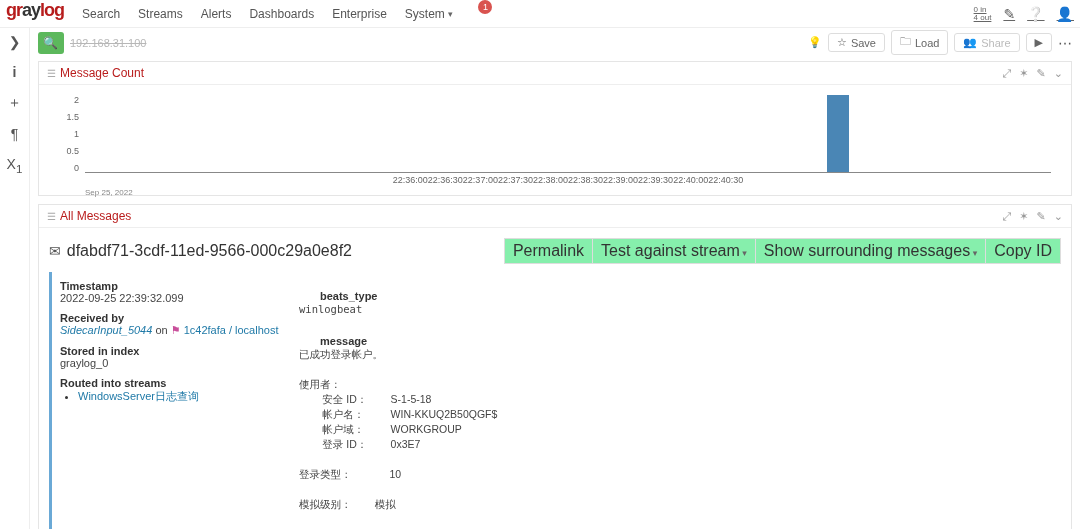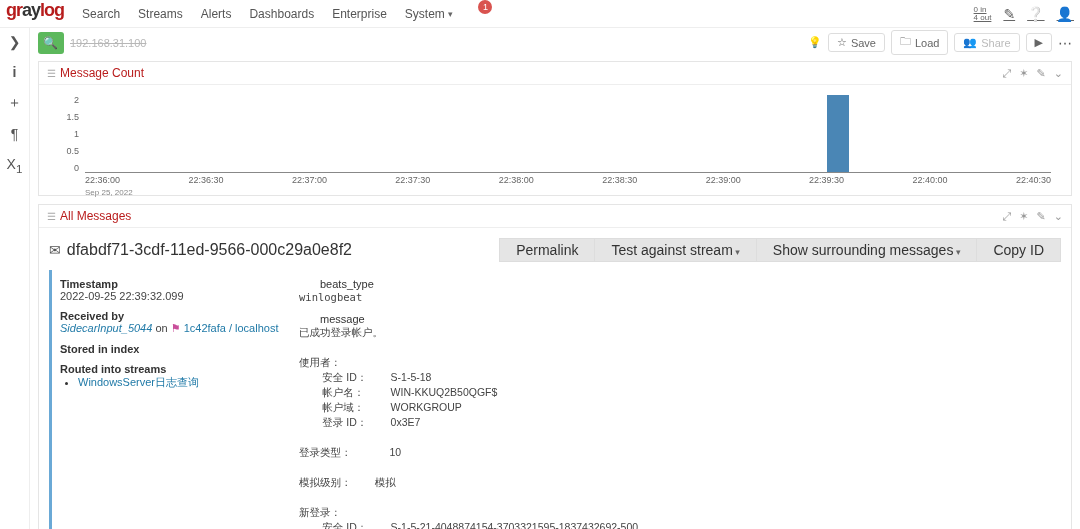--- a/index.html
+++ b/index.html
@@ -28,35 +28,35 @@
   .tb-btn.disabled { color:#bbb;}
   .panel { border: 1px solid #e5e5e5; margin: 4px 4px 8px 4px; background: #fff; }
   .panel-header { display: flex; align-items: center; padding: 4px 8px; border-bottom: 1px solid #eee; }
   .panel-title { font-size: 12px; color: #b91c1c; }
   .grip { color: #aaa; margin-right: 6px; font-size: 10px; letter-spacing: -2px; }
   .panel-acts { margin-left: auto; display: flex; gap: 8px; color: #999; font-size: 11px; }
   .chart-area { height: 110px; position: relative; padding: 6px 20px 4px 46px; }
   .y-ticks { position: absolute; left: 4px; top: 10px; bottom: 22px; width: 36px; display: flex; flex-direction: column; justify-content: space-between; font-size: 9px; color: #666; text-align: right; }
   .plot { position: absolute; left: 46px; right: 20px; top: 10px; bottom: 22px; border-bottom: 1px solid #888; }
   .plot .bar { position: absolute; bottom: 0; width: 22px; background: #4a86b5; }
-  .x-ticks { position: absolute; left: 46px; right: 20px; bottom: 0; height: 22px; display: flex; justify-content: space-between; font-size: 9px; color: #666; padding-top:2px;}
+  .x-ticks { position: absolute; left: 46px; right: 20px; bottom: 0; height: 22px; display: flex; justify-content: center; font-size: 9px; color: #666; padding-top:2px;}
   .x-sub { position:absolute; left:46px; bottom:-2px; font-size:8px; color:#888;}
   .msg-panel .body { padding: 6px 10px 12px 10px; }
   .msg-title-row { display:flex; align-items:center; gap:6px; padding: 4px 0 8px 0;}
   .msg-title { font-size: 16px; font-weight: 500; }
   .msg-title-acts { margin-left:auto; display:flex; gap:0;}
-  .msg-act-btn { border:1px solid #ddd; background:#e5e5e5; padding:3px 16px; font-size:14px; cursor:pointer;}
+  .msg-act-btn { border:1px solid #ddd; background:#86efac; padding:3px 8px; font-size:16px; cursor:pointer;}
   .msg-act-btn:not(:last-child){ border-right:none;}
   .msg-cols { display: flex; gap: 20px; }
   .meta-col { width: 230px; font-size: 11px; }
   .meta-col .lbl { font-weight: bold; margin-top: 8px; }
   .meta-col .val { color: #444; }
   .meta-col ul { list-style: disc; padding-left: 18px; margin-top:0;}
   .fields-col { flex: 1; font-size: 11px; }
-  .fld-lbl { font-weight: normal; margin-top: 8px; padding-left: 21px; }
+  .fld-lbl { font-weight: bold; margin-top: 18px; padding-left: 21px; }
   .fld-val { color: #444; font-family: Menlo, Consolas, monospace; white-space: pre; line-height: 15px; font-size:10.5px;}
   .mail-icn { font-size:14px; color:#555;}
   .caret::after{ content:" \25BE"; font-size:9px; color:#666;}
 </style>
 </head>
 <body>
 
 <div class="navbar">
   <span class="logo">
     <span class="g">gr</span><span class="ray">ay</span><span class="log">log</span>
@@ -171,20 +171,21 @@
             <div class="lbl">Timestamp</div>
             <div class="val">2022-09-25 22:39:32.099</div>
             <div class="lbl">Received by</div>
             <div class="val">
               <a href="#"><i>SidecarInput_5044</i></a>
               <span>on</span>
               <span style="color:#c94f9b;">⚑</span>
               <a href="#"><span>1c42fafa</span> / <span>localhost</span></a>
             </div>
             <div class="lbl">Stored in index</div>
+            <div class="val">graylog_0</div>
             <div class="lbl">Routed into streams</div>
             <ul>
                 <li><a href="#">WindowsServer日志查询</a></li>
               </ul>
           </div>
 
           <div class="fields-col">
             <div class="fld-lbl">beats_type</div>
             <div class="fld-val">winlogbeat</div>
             <div class="fld-lbl">message</div>

